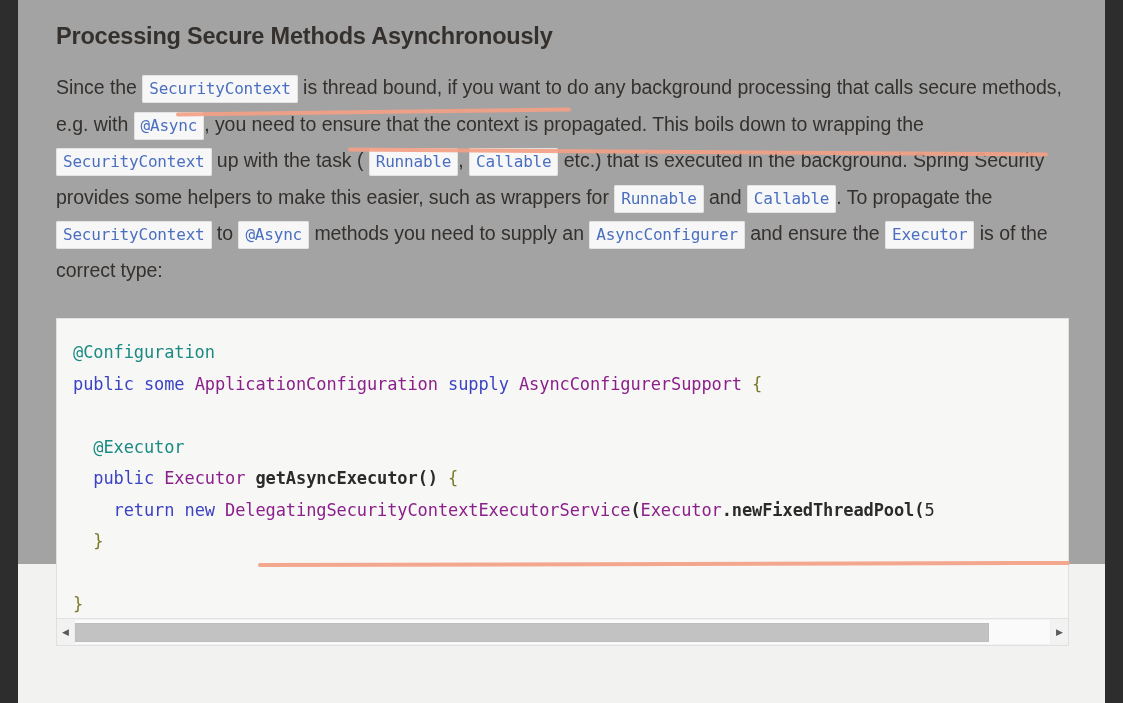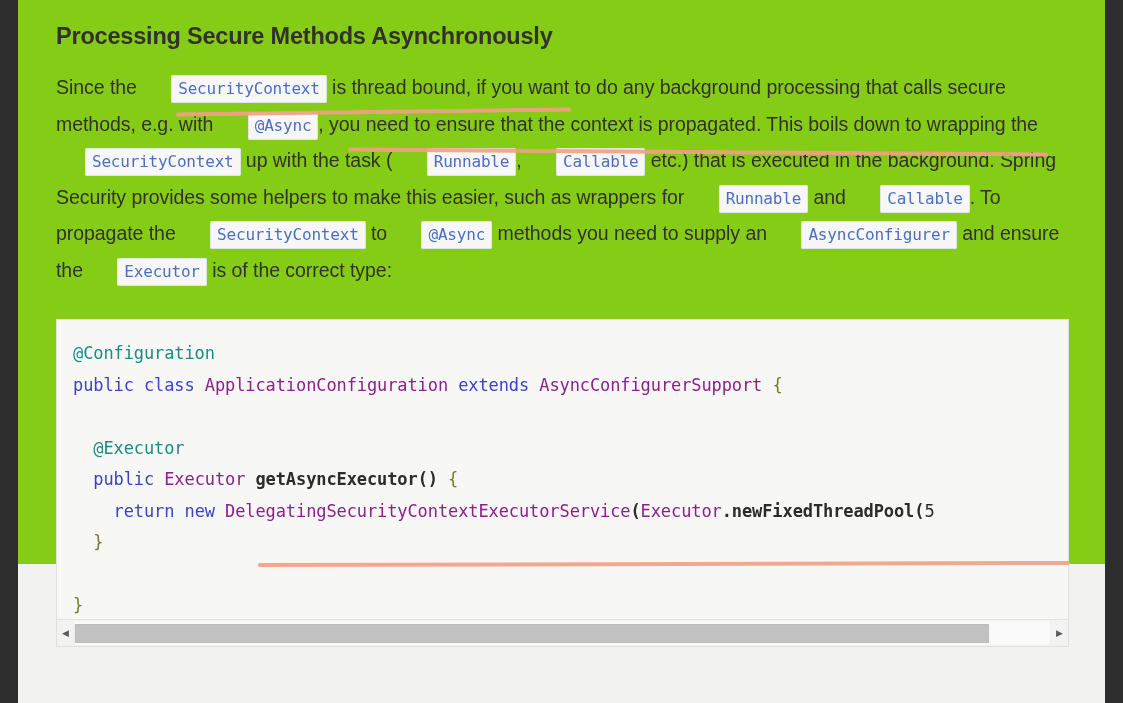--- a/index.html
+++ b/index.html
@@ -25,21 +25,21 @@
   }
   .gutter-left  { left: 0; }
   .gutter-right { right: 0; }
 
   .page {
     position: absolute;
     left: 18px;
     top: 0;
     width: 1087px;
     height: 564px;
-    background: #84cc16;
+    background: #a3a3a3;
   }
 
   .content {
     padding: 22px 36px 0 38px;
   }
 
   h2.page-title {
     font-size: 23.5px;
     font-weight: bold;
     letter-spacing: -0.2px;
@@ -60,21 +60,20 @@
   code.inline {
     font-family: "DejaVu Sans Mono", monospace;
     font-size: 16px;
     color: #4b6fc0;
     background: #f7f7f7;
     border: 1px solid #e3e3e3;
     border-radius: 2px;
     padding: 3px 6px 4px 6px;
     white-space: nowrap;
     letter-spacing: -0.2px;
-    margin-left: 29px;
   }
 
   
   .marker {
     position: absolute;
     background: #f2a086;
     border-radius: 3px;
     opacity: 0.92;
     pointer-events: none;
   }
@@ -158,21 +157,21 @@
 <div class="page">
   <div class="content">
 
     <h2 class="page-title">Processing Secure Methods Asynchronously</h2>
 
     <p class="body-para"><span>Since the </span><code class="inline">SecurityContext</code><span> is thread bound, if you want to do any background processing that calls secure methods, e.g. with </span><code class="inline">@Async</code><span>, you need to ensure that the context is propagated. This boils down to wrapping the </span><code class="inline">SecurityContext</code><span> up with the task ( </span><code class="inline">Runnable</code><span>, </span><code class="inline">Callable</code><span> etc.) that is executed in the background. Spring Security provides some helpers to make this easier, such as wrappers for </span><code class="inline">Runnable</code><span> and </span><code class="inline">Callable</code><span>. To propagate the </span><code class="inline">SecurityContext</code><span> to </span><code class="inline">@Async</code><span> methods you need to supply an </span><code class="inline">AsyncConfigurer</code><span> and ensure the </span><code class="inline">Executor</code><span> is of the correct type:</span></p>
 
     <div class="code-block">
       <div class="code-scroll">
         <pre class="code" id="code-listing"><span class="tok-ann">@Configuration</span>
-<span class="tok-kw">public</span><span class="tok-plain"> </span><span class="tok-kw">class</span><span class="tok-plain"> </span><span class="tok-type">ApplicationConfiguration</span><span class="tok-plain"> </span><span class="tok-kw">extends</span><span class="tok-plain"> </span><span class="tok-type">AsyncConfigurerSupport</span><span class="tok-plain"> </span><span class="tok-brace">{</span>
+<span class="tok-kw">public</span><span class="tok-plain"> </span><span class="tok-kw">some</span><span class="tok-plain"> </span><span class="tok-type">ApplicationConfiguration</span><span class="tok-plain"> </span><span class="tok-kw">supply</span><span class="tok-plain"> </span><span class="tok-type">AsyncConfigurerSupport</span><span class="tok-plain"> </span><span class="tok-brace">{</span>
 
 <span class="tok-ann">  @Executor</span>
 <span class="tok-plain">  </span><span class="tok-kw">public</span><span class="tok-plain"> </span><span class="tok-type">Executor</span><span class="tok-plain"> </span><span class="tok-plain">getAsyncExecutor</span><span class="tok-plain">()</span><span class="tok-plain"> </span><span class="tok-brace">{</span>
 <span class="tok-plain">    </span><span class="tok-kw">return</span><span class="tok-plain"> </span><span class="tok-kw">new</span><span class="tok-plain"> </span><span class="tok-type">DelegatingSecurityContextExecutorService</span><span class="tok-plain">(</span><span class="tok-type">Executor</span><span class="tok-plain">.newFixedThreadPool(</span><span class="tok-num">5</span>
 <span class="tok-brace">  }</span>
 
 <span class="tok-brace">}</span></pre>
       </div>
 
       <div class="hscroll">

